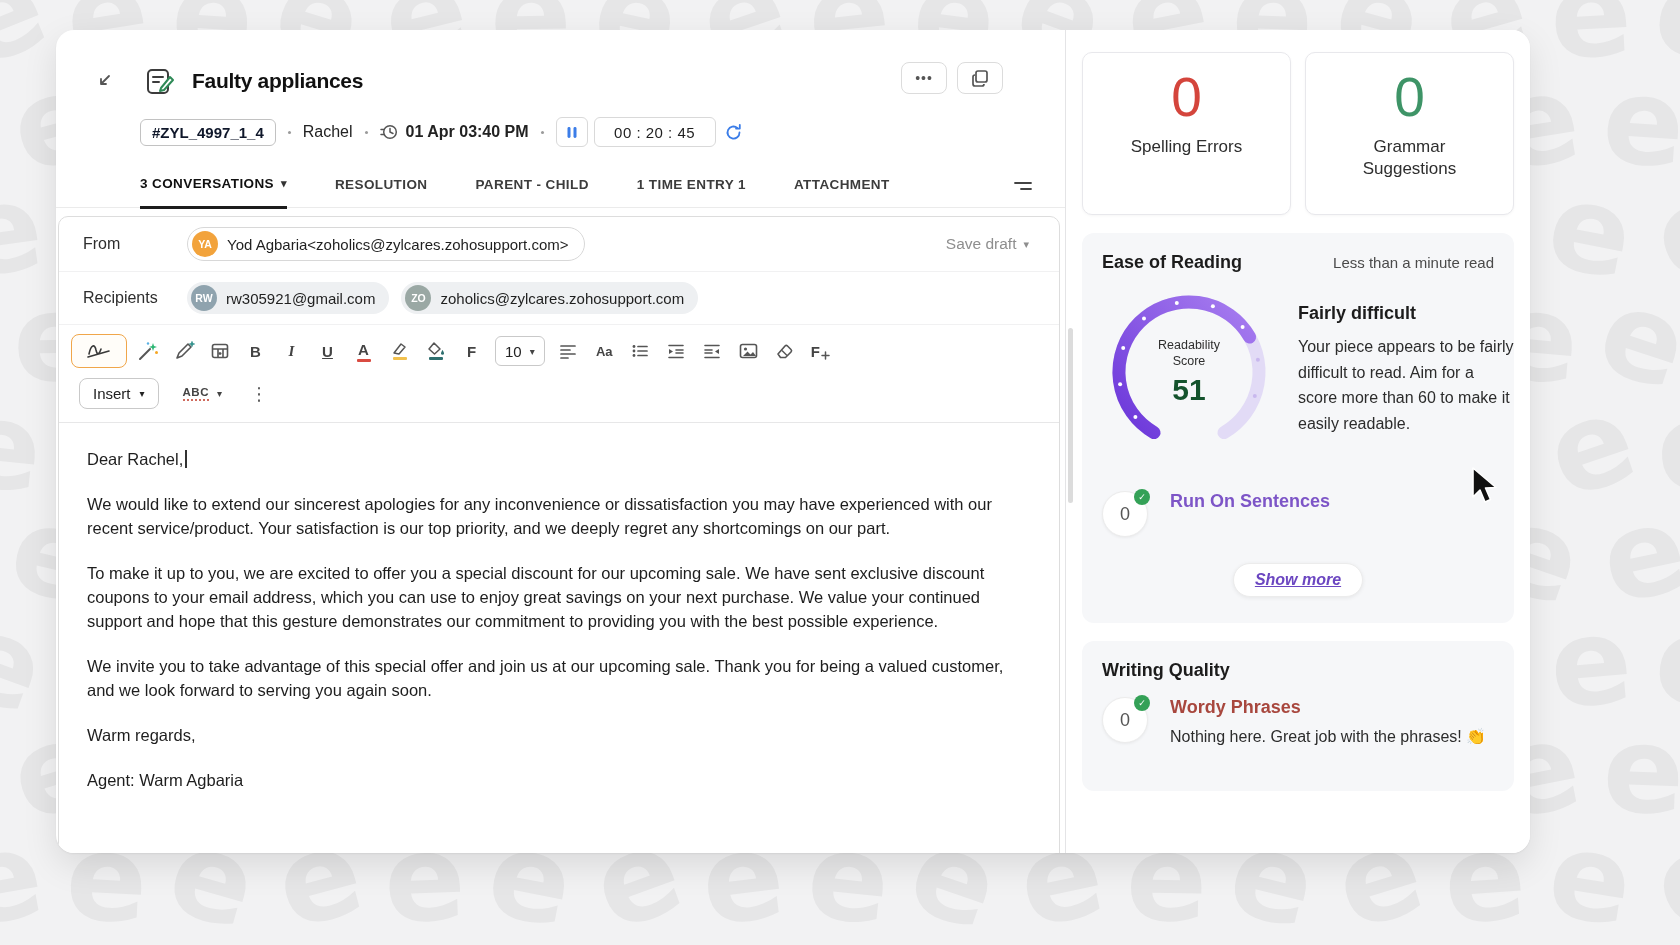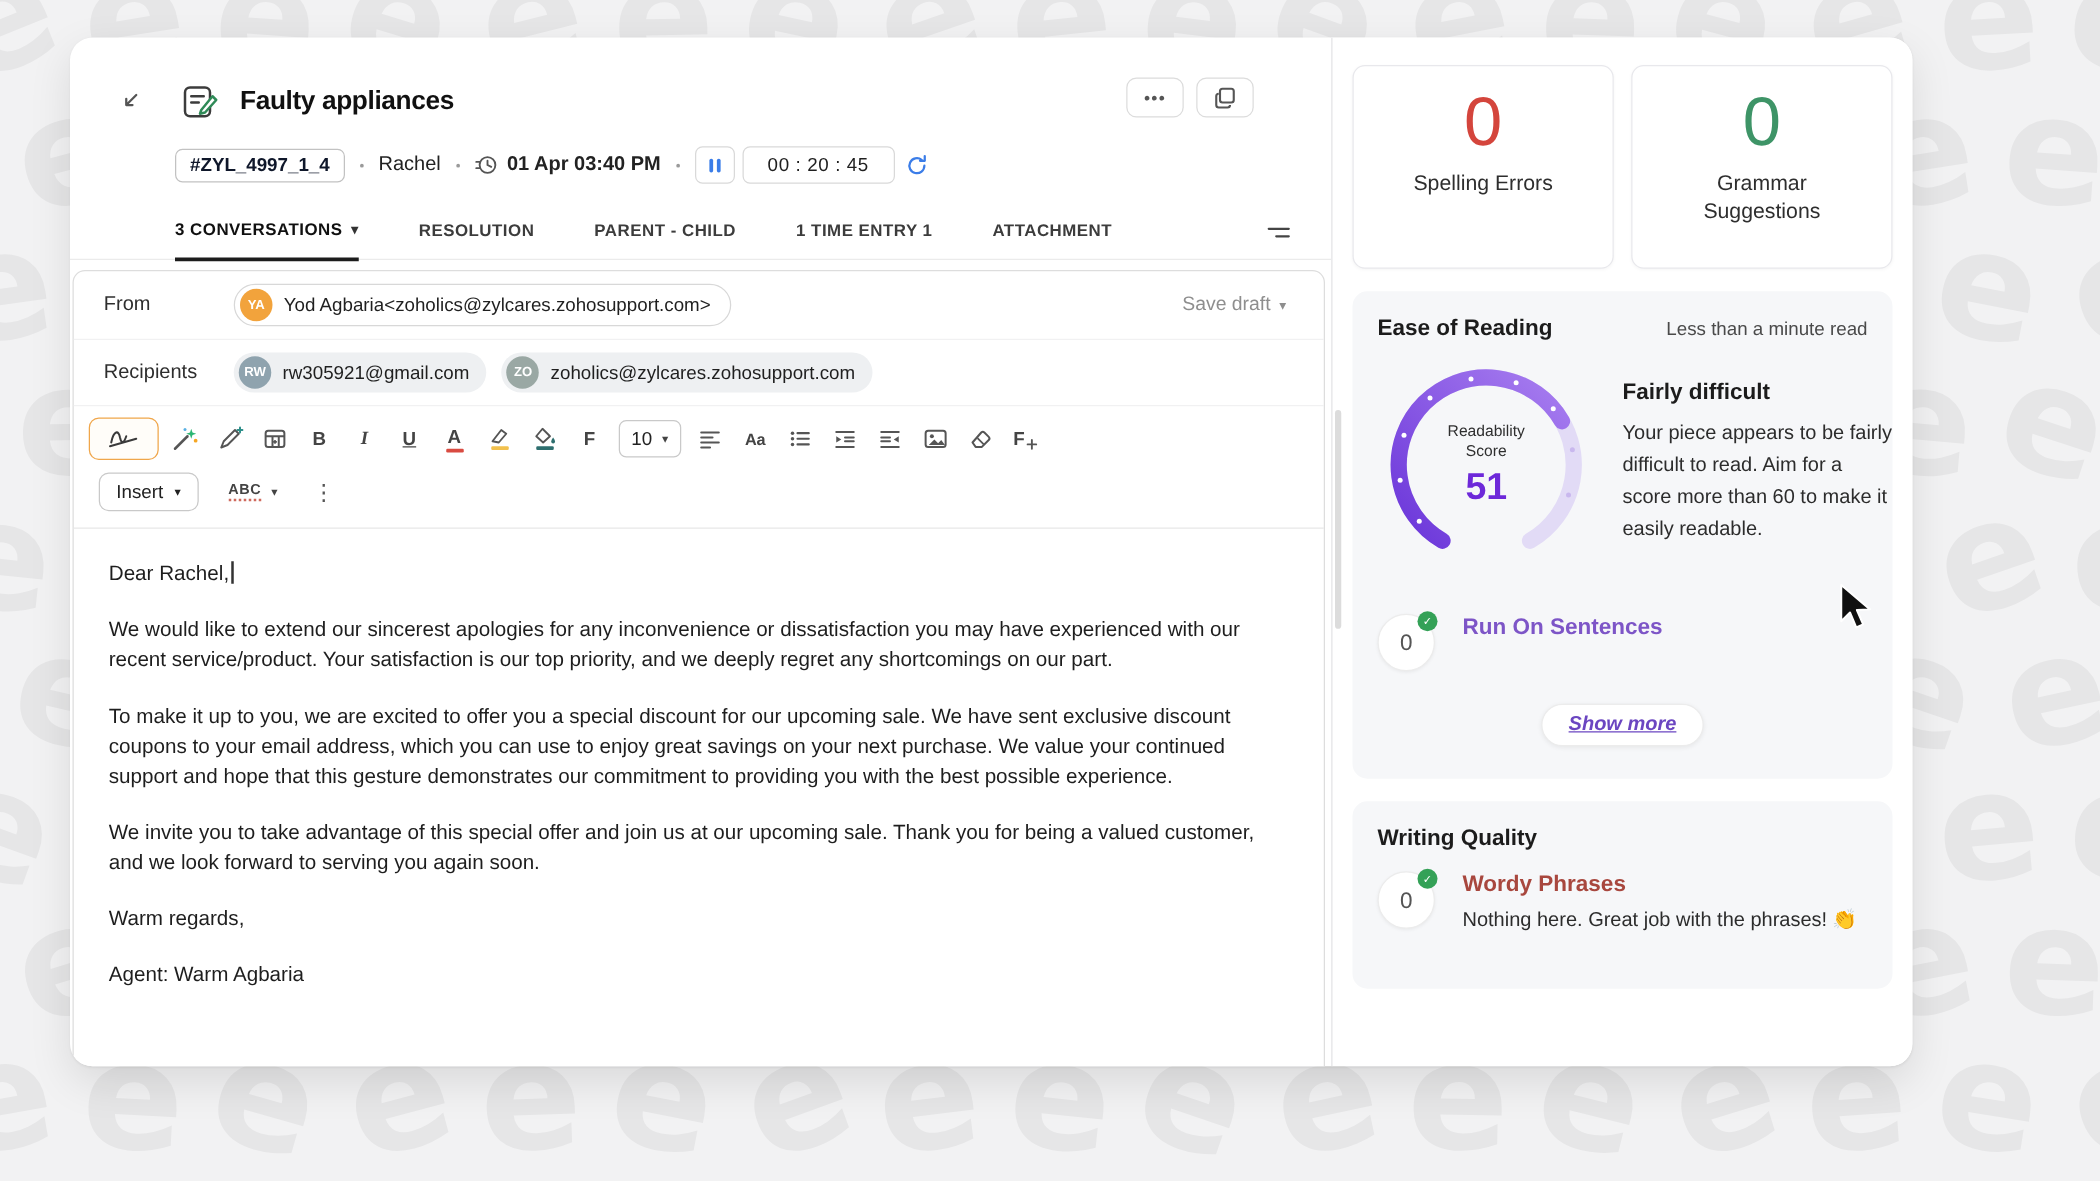--- a/index.html
+++ b/index.html
@@ -103,21 +103,21 @@
   .sub-card{margin:18px 16px 0;background:#f6f7f9;border-radius:12px;padding:19px 20px;position:relative;}
   .ease-card{height:390px;}
   .card-head{display:flex;align-items:baseline;}
   .card-title{font-size:18px;font-weight:700;color:#1c1c1c;margin:0;}
   .read-time{margin-left:auto;font-size:15px;color:#4a4a4a;}
 
   .gauge-row{position:relative;margin-top:14px;height:180px;}
   .gauge-wrap{position:absolute;left:2px;top:0;width:170px;height:170px;}
   .gauge-center{position:absolute;left:0;top:50px;width:170px;text-align:center;}
   .gauge-label{font-size:12.5px;color:#2f2f2f;width:96px;margin:0 auto;line-height:1.3;}
-  .gauge-score{font-size:30px;font-weight:700;color:#6d28d9;margin-top:3px;}
+  .gauge-score{font-size:30px;font-weight:700;color:#14532d;margin-top:3px;}
   .ease-text{position:absolute;left:196px;top:16px;width:216px;}
   .verdict{font-size:18px;font-weight:700;color:#1c1c1c;margin:0 0 10px;}
   .ease-desc{font-size:16px;line-height:1.6;color:#2c2c2c;margin:0;}
 
   .metric-row{display:flex;gap:22px;margin-top:24px;align-items:flex-start;}
   .count-badge{position:relative;width:46px;height:46px;border-radius:50%;background:#fff;border:1px solid #ececec;
     box-shadow:0 1px 3px rgba(0,0,0,.06);display:flex;align-items:center;justify-content:center;
     font-size:18px;color:#555;flex:none;}
   .badge-check{position:absolute;top:-3px;right:-3px;width:16px;height:16px;border-radius:50%;background:#34a157;
     color:#fff;font-size:9px;display:flex;align-items:center;justify-content:center;}

